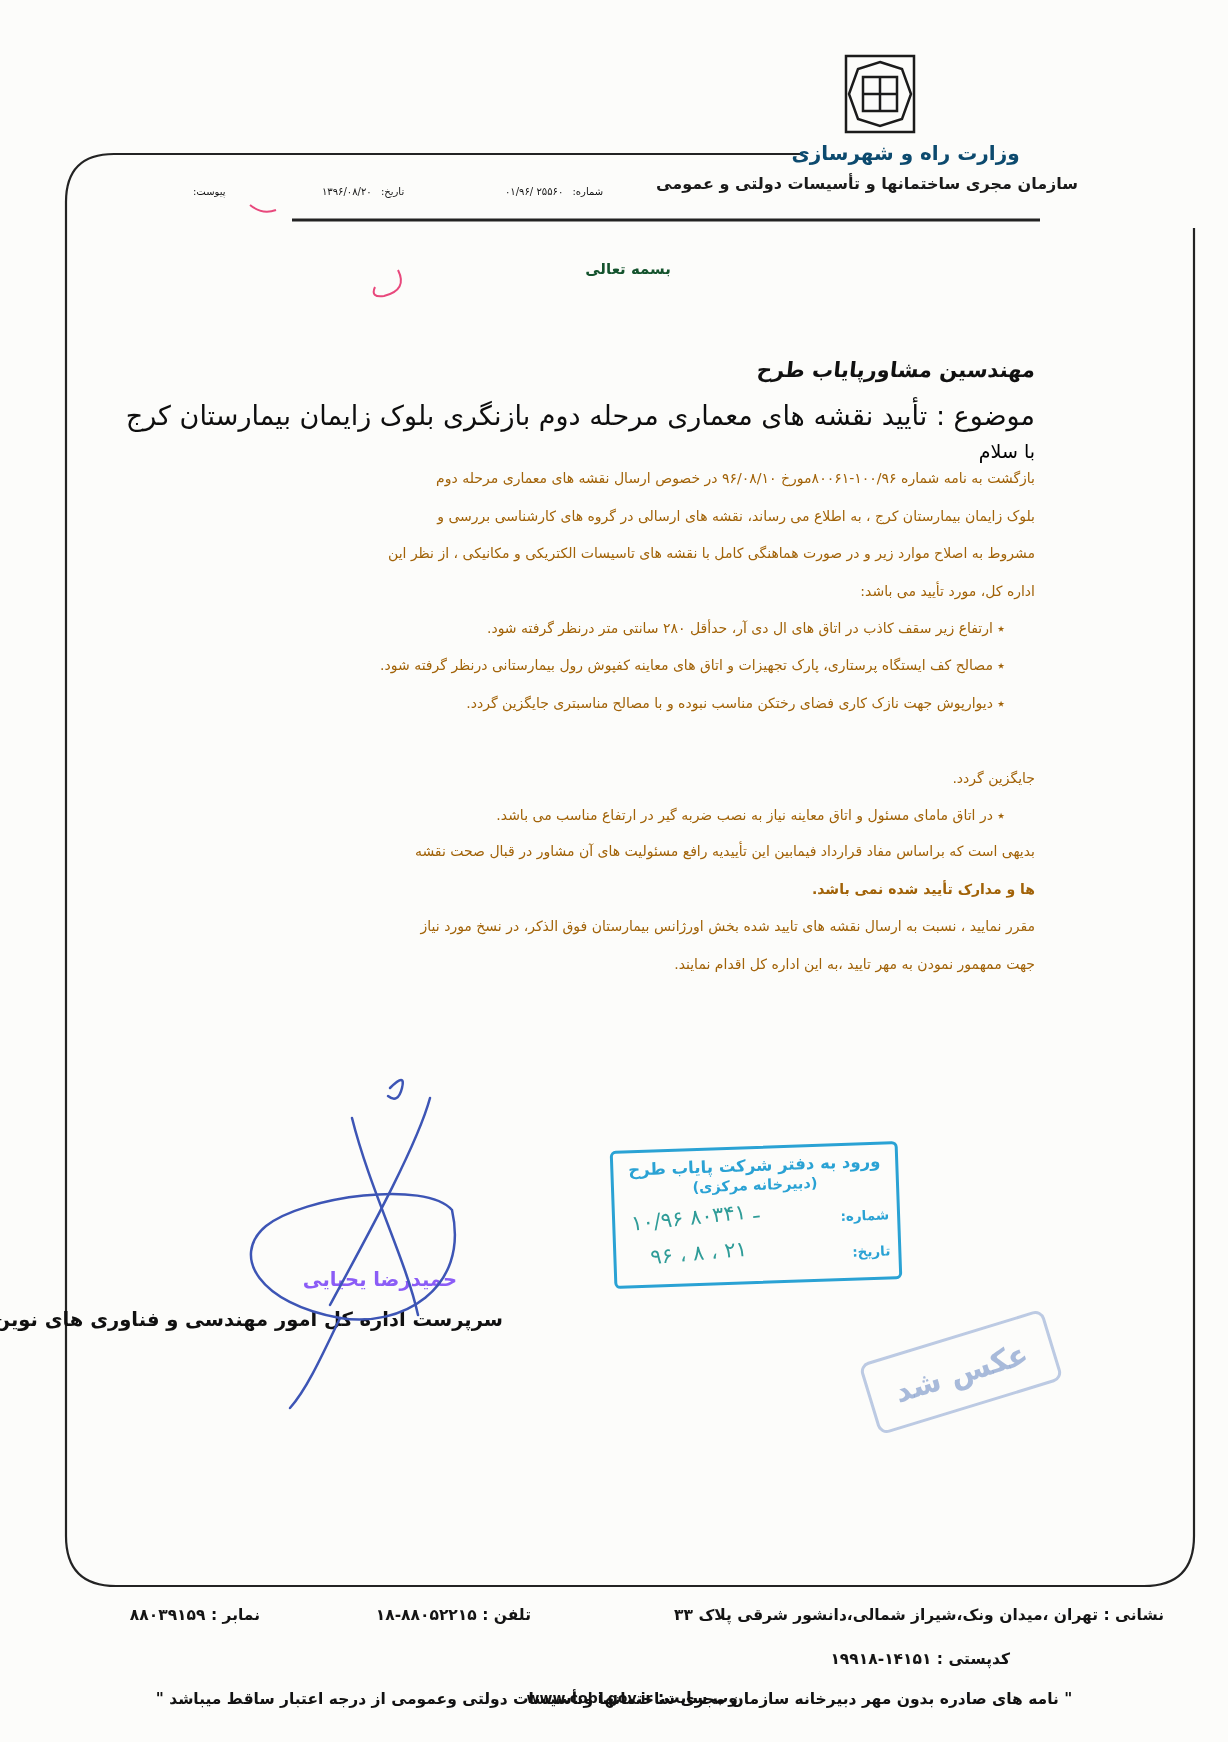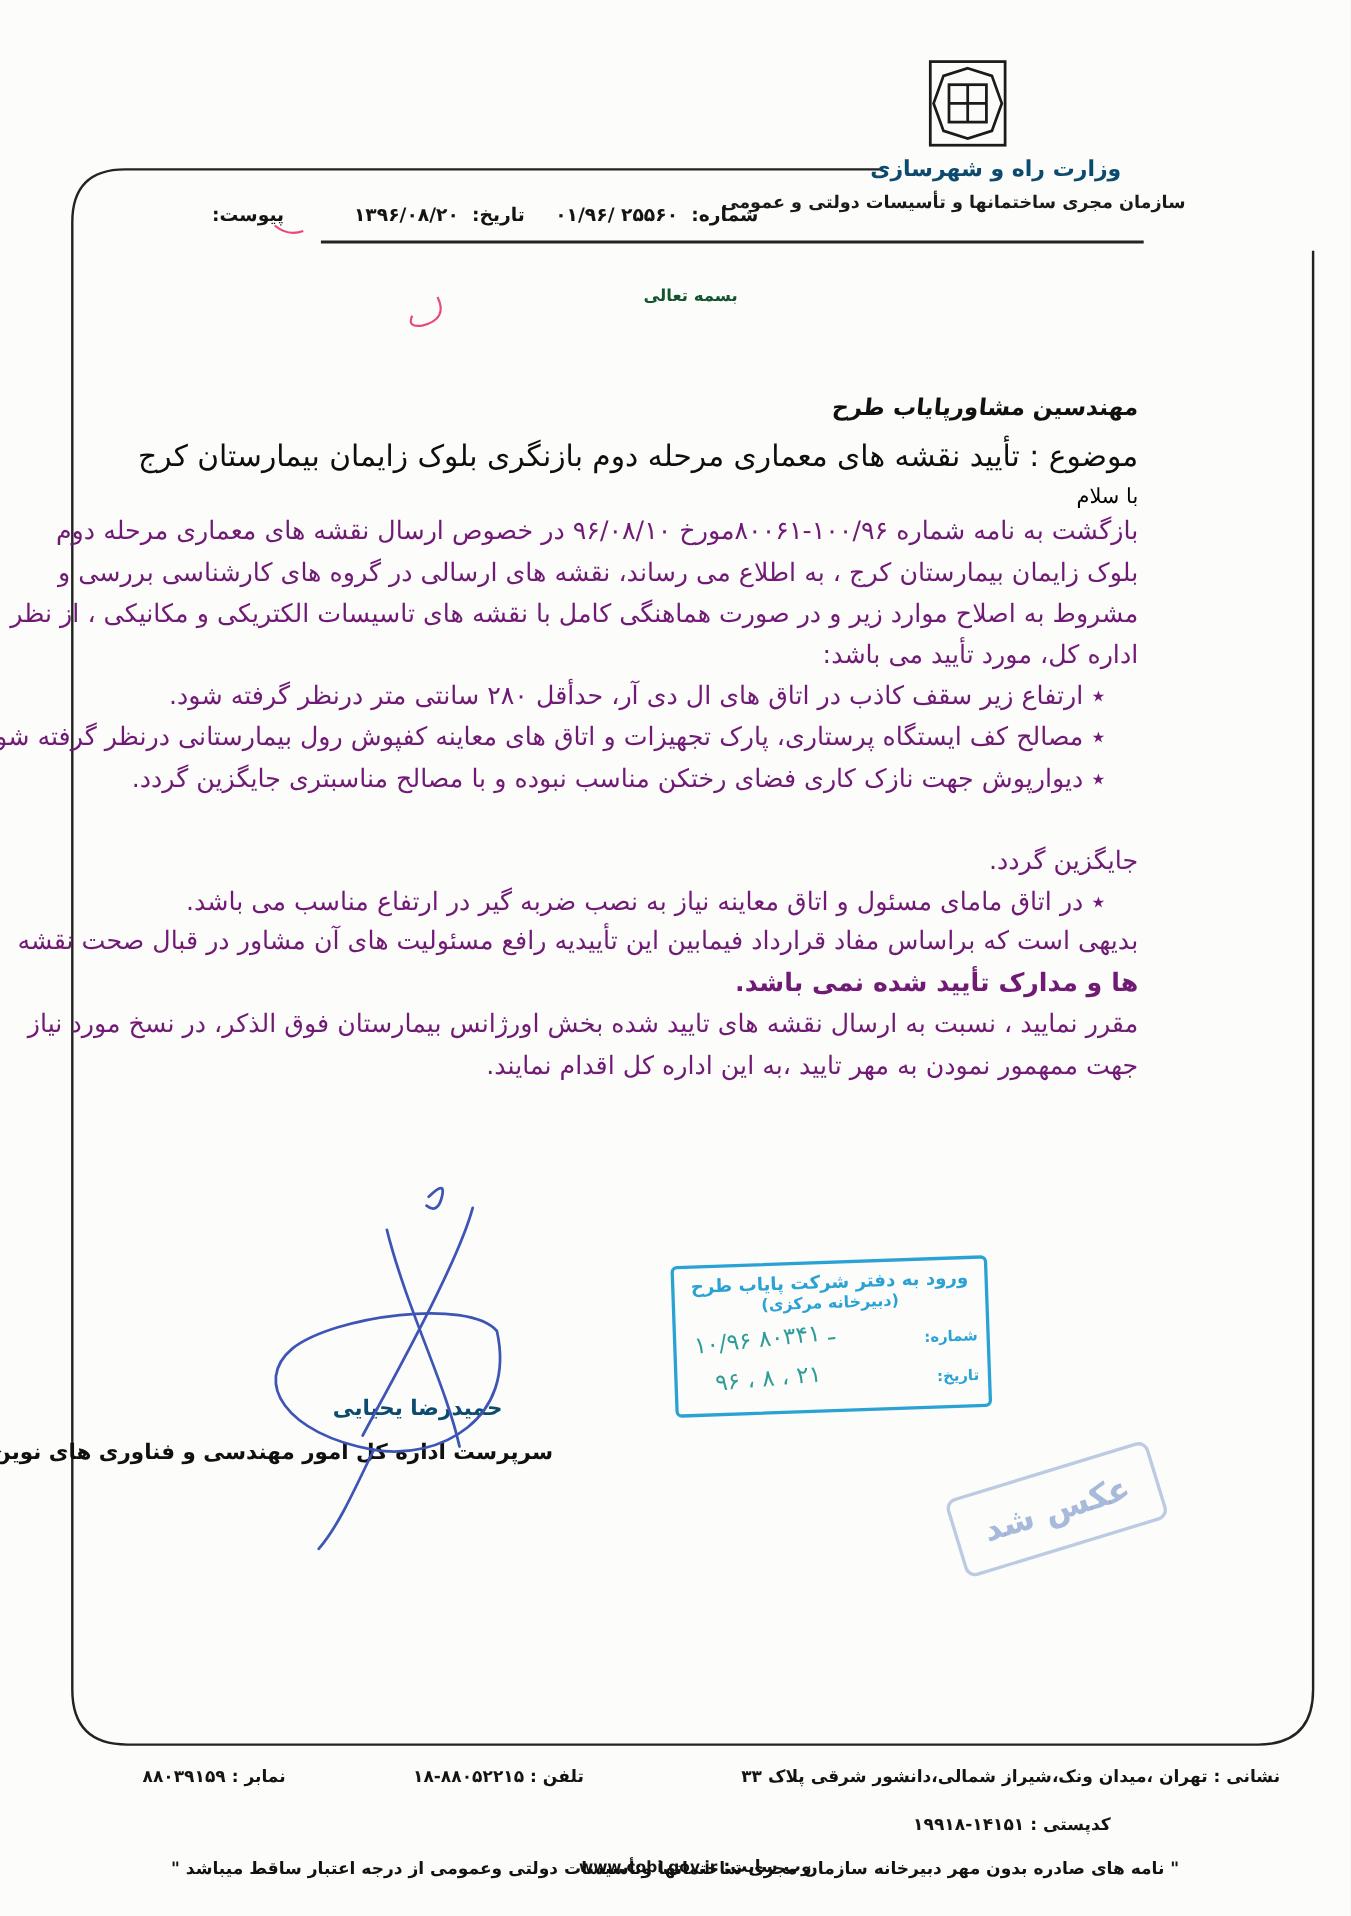--- a/index.html
+++ b/index.html
@@ -11,41 +11,41 @@
   .abs{position:absolute;white-space:nowrap;}
   svg{display:block;}
 
   
   .logo{left:843px;top:53px;}
   .ministry-block{right:150px;top:141px;width:345px;text-align:center;}
   .ministry-title{font-size:20px;font-weight:bold;color:#0c4a6e;}
   .ministry-org{font-size:16px;font-weight:bold;color:#1b1b1b;margin-top:9px;}
 
   
-  .meta{font-size:17px;font-weight:bold;color:#141414;direction:rtl;}
+  .meta{font-size:10px;font-weight:normal;color:#141414;direction:rtl;}
   .meta .val{direction:ltr;unicode-bidi:isolate;display:inline-block;margin-right:6px;}
   .f-number{left:505px;top:186px;}
   .f-date{left:322px;top:186px;}
   .f-attach{left:193px;top:186px;}
 
   .besmele{right:557px;top:260px;font-size:15px;font-weight:bold;color:#14532d;}
   .recipient{right:193px;top:358px;font-size:21px;font-weight:bold;color:#111;transform:skewX(-6deg);}
   .subject{right:193px;top:400px;font-size:27px;font-weight:normal;color:#0e0e0e;}
   .salutation{right:193px;top:440px;font-size:19px;color:#000000;}
 
   
-  .ln{position:absolute;white-space:nowrap;direction:rtl;right:193px;font-size:23px;color:#701a75;}
+  .ln{position:absolute;white-space:nowrap;direction:rtl;right:193px;font-size:14px;color:#a16207;}
   .ln.ind{right:223px;}
   .l0{top:470px;} .l1{top:508px;} .l2{top:545px;} .l3{top:583px;}
   .l4{top:620px;} .l5{top:657px;} .l6{top:695px;} .l7{top:732px;}
   .l8{top:770px;margin-left:47px;} .l9{top:807px;} .l10{top:843px;} .l11{top:881px;font-weight:bold;}
   .l12{top:918px;} .l13{top:956px;}
 
   
-  .sig-name{right:771px;top:1268px;font-size:19.5px;font-weight:bold;color:#0c4a6e;z-index:3;text-align:right;}
+  .sig-name{right:771px;top:1268px;font-size:19.5px;font-weight:bold;color:#8b5cf6;z-index:3;text-align:right;}
   .sig-title{right:725px;top:1308px;font-size:19.5px;font-weight:bold;color:#101010;z-index:3;}
   .sig-ink{left:230px;top:1060px;z-index:4;}
 
   
   .stamp{
     left:612px;top:1146px;width:282px;height:132px;
     border:3.5px solid #2aa2d4;border-radius:6px;
     transform:rotate(-2deg);color:#2aa2d4;text-align:center;z-index:2;
   }
   .stamp-l1{font-size:16.5px;font-weight:bold;margin-top:7px;}

